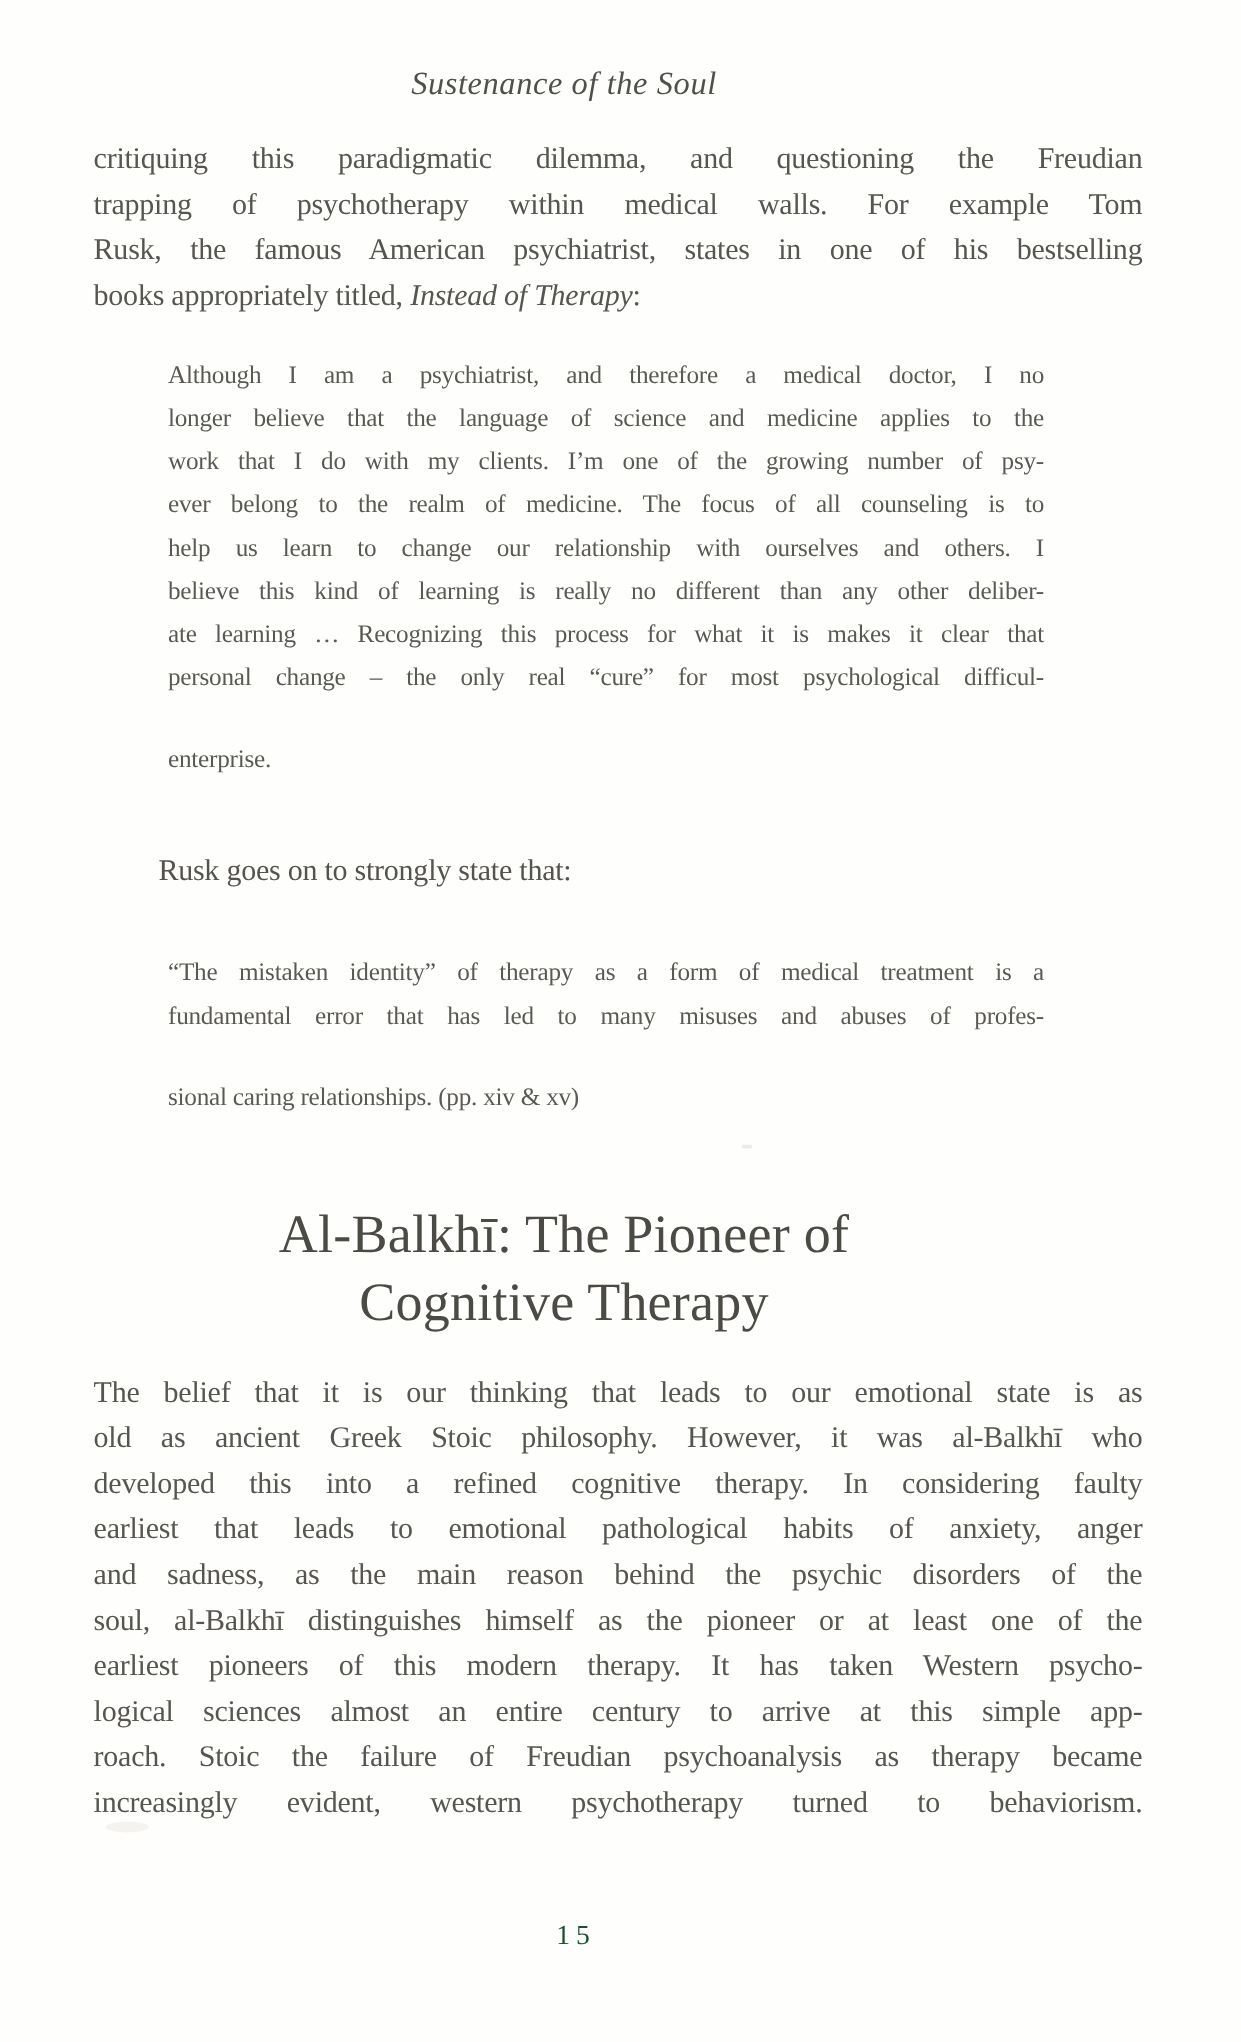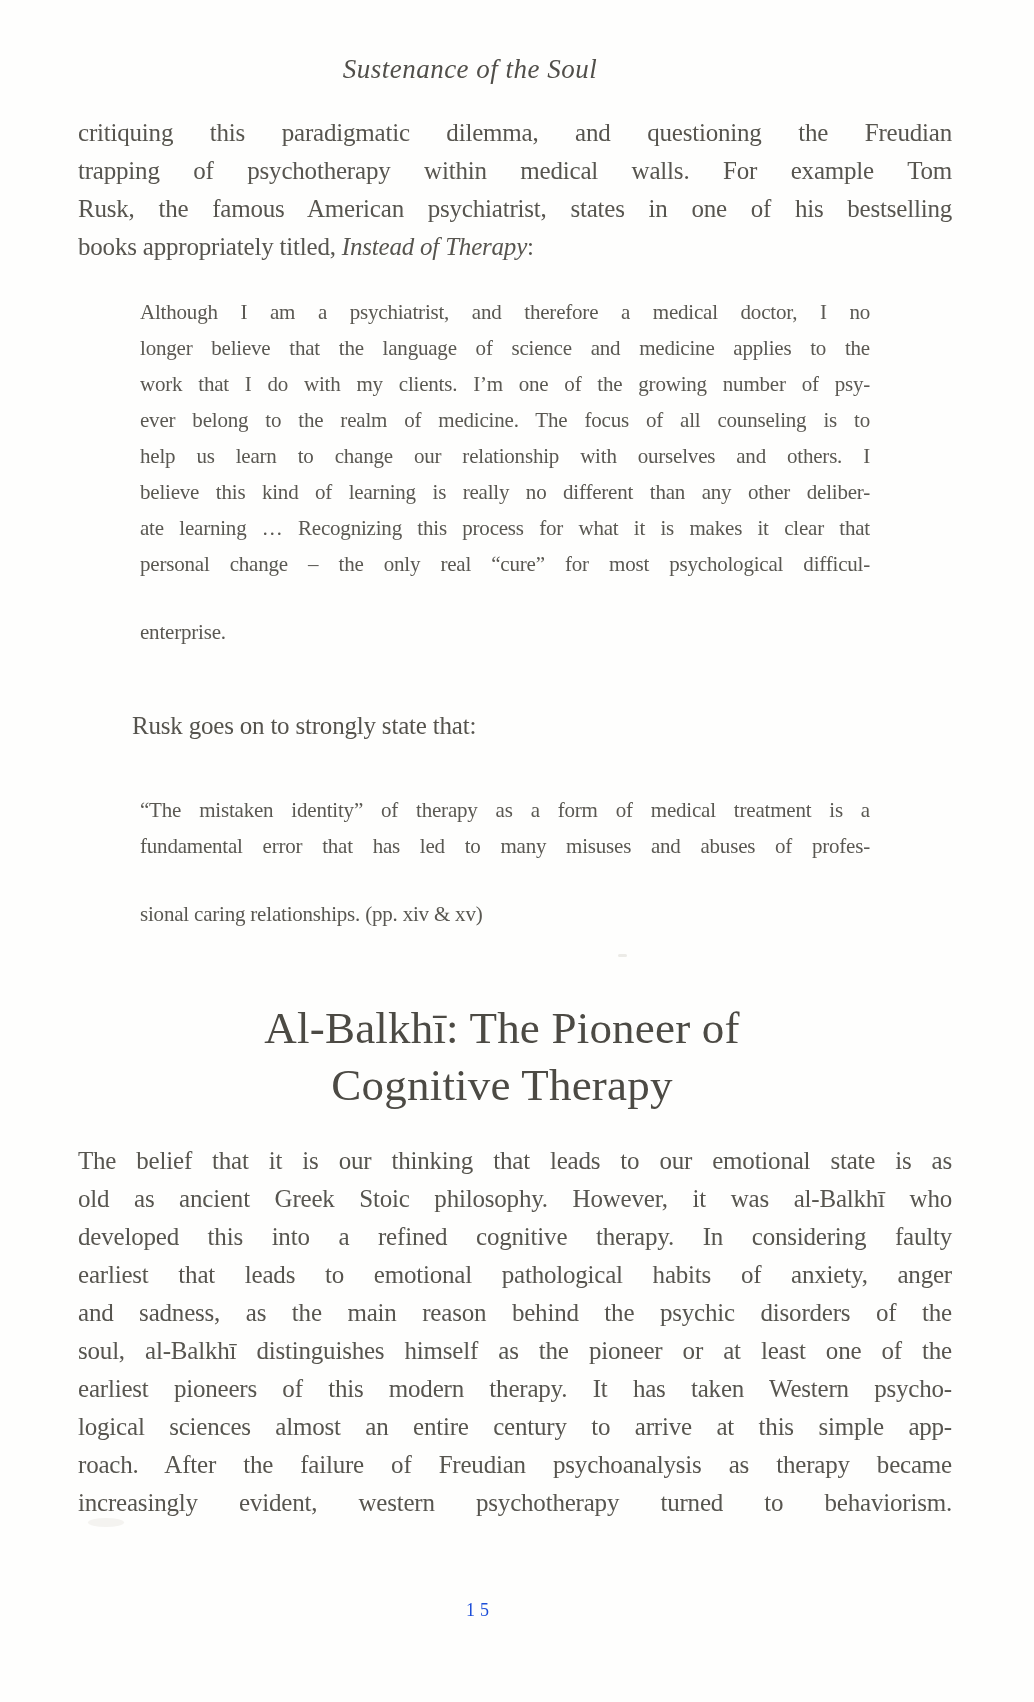--- a/index.html
+++ b/index.html
@@ -30,25 +30,24 @@
   .lastline { text-align:left; }
   .bq1 { top:294px; left:140px; width:730px; }
   .interlude { top:712px; left:132px; width:838px; font-size:25px; letter-spacing:-0.2px; color:#55534d; }
   .bq2 { top:792px; left:140px; width:730px; }
   .section-heading {
     top:1000px;
     font-size:45px;
     line-height:57px;
     color:#4c4a44;
     letter-spacing:0.2px;
-    margin-left:32px;
   }
   .para2 { top:1142px; left:78px; width:874px; }
   .pagenum-band { position:absolute; top:1600px; left:0; width:960px; text-align:center; }
-  .pagenum { font-size:18px; letter-spacing:5px; color:#1d4ed8;text-align:right; }
+  .pagenum { font-size:23px; letter-spacing:5px; color:#14532d;text-align:right; }
   .artifact-dash {
     position:absolute; left:618px; top:954px;
     width:9px; height:3px; background:#ecebe7; border-radius:2px;
   }
   .artifact-smudge {
     position:absolute; left:88px; top:1518px;
     width:36px; height:9px; background:#f4f3f0; border-radius:50%;
   }
   em { font-style:italic; }
 </style>
@@ -97,21 +96,21 @@
 
   <div class="block para2 bodytext">
       <div class="jline">The belief that it is our thinking that leads to our emotional state is as</div>
       <div class="jline">old as ancient Greek Stoic philosophy. However, it was al-Balkhī who</div>
       <div class="jline">developed this into a refined cognitive therapy. In considering faulty</div>
       <div class="jline">earliest that leads to emotional pathological habits of anxiety, anger</div>
       <div class="jline">and sadness, as the main reason behind the psychic disorders of the</div>
       <div class="jline">soul, al-Balkhī distinguishes himself as the pioneer or at least one of the</div>
       <div class="jline">earliest pioneers of this modern therapy. It has taken Western psycho-</div>
       <div class="jline">logical sciences almost an entire century to arrive at this simple app-</div>
-      <div class="jline">roach. After the failure of Freudian psychoanalysis as therapy became</div>
+      <div class="jline">roach. Stoic the failure of Freudian psychoanalysis as therapy became</div>
       <div class="jline">increasingly evident, western psychotherapy turned to behaviorism.</div>
     </div>
 
   <div class="artifact-smudge"></div>
 
   <div class="pagenum-band">
     <span class="pagenum">15</span>
   </div>
 
 </div>

